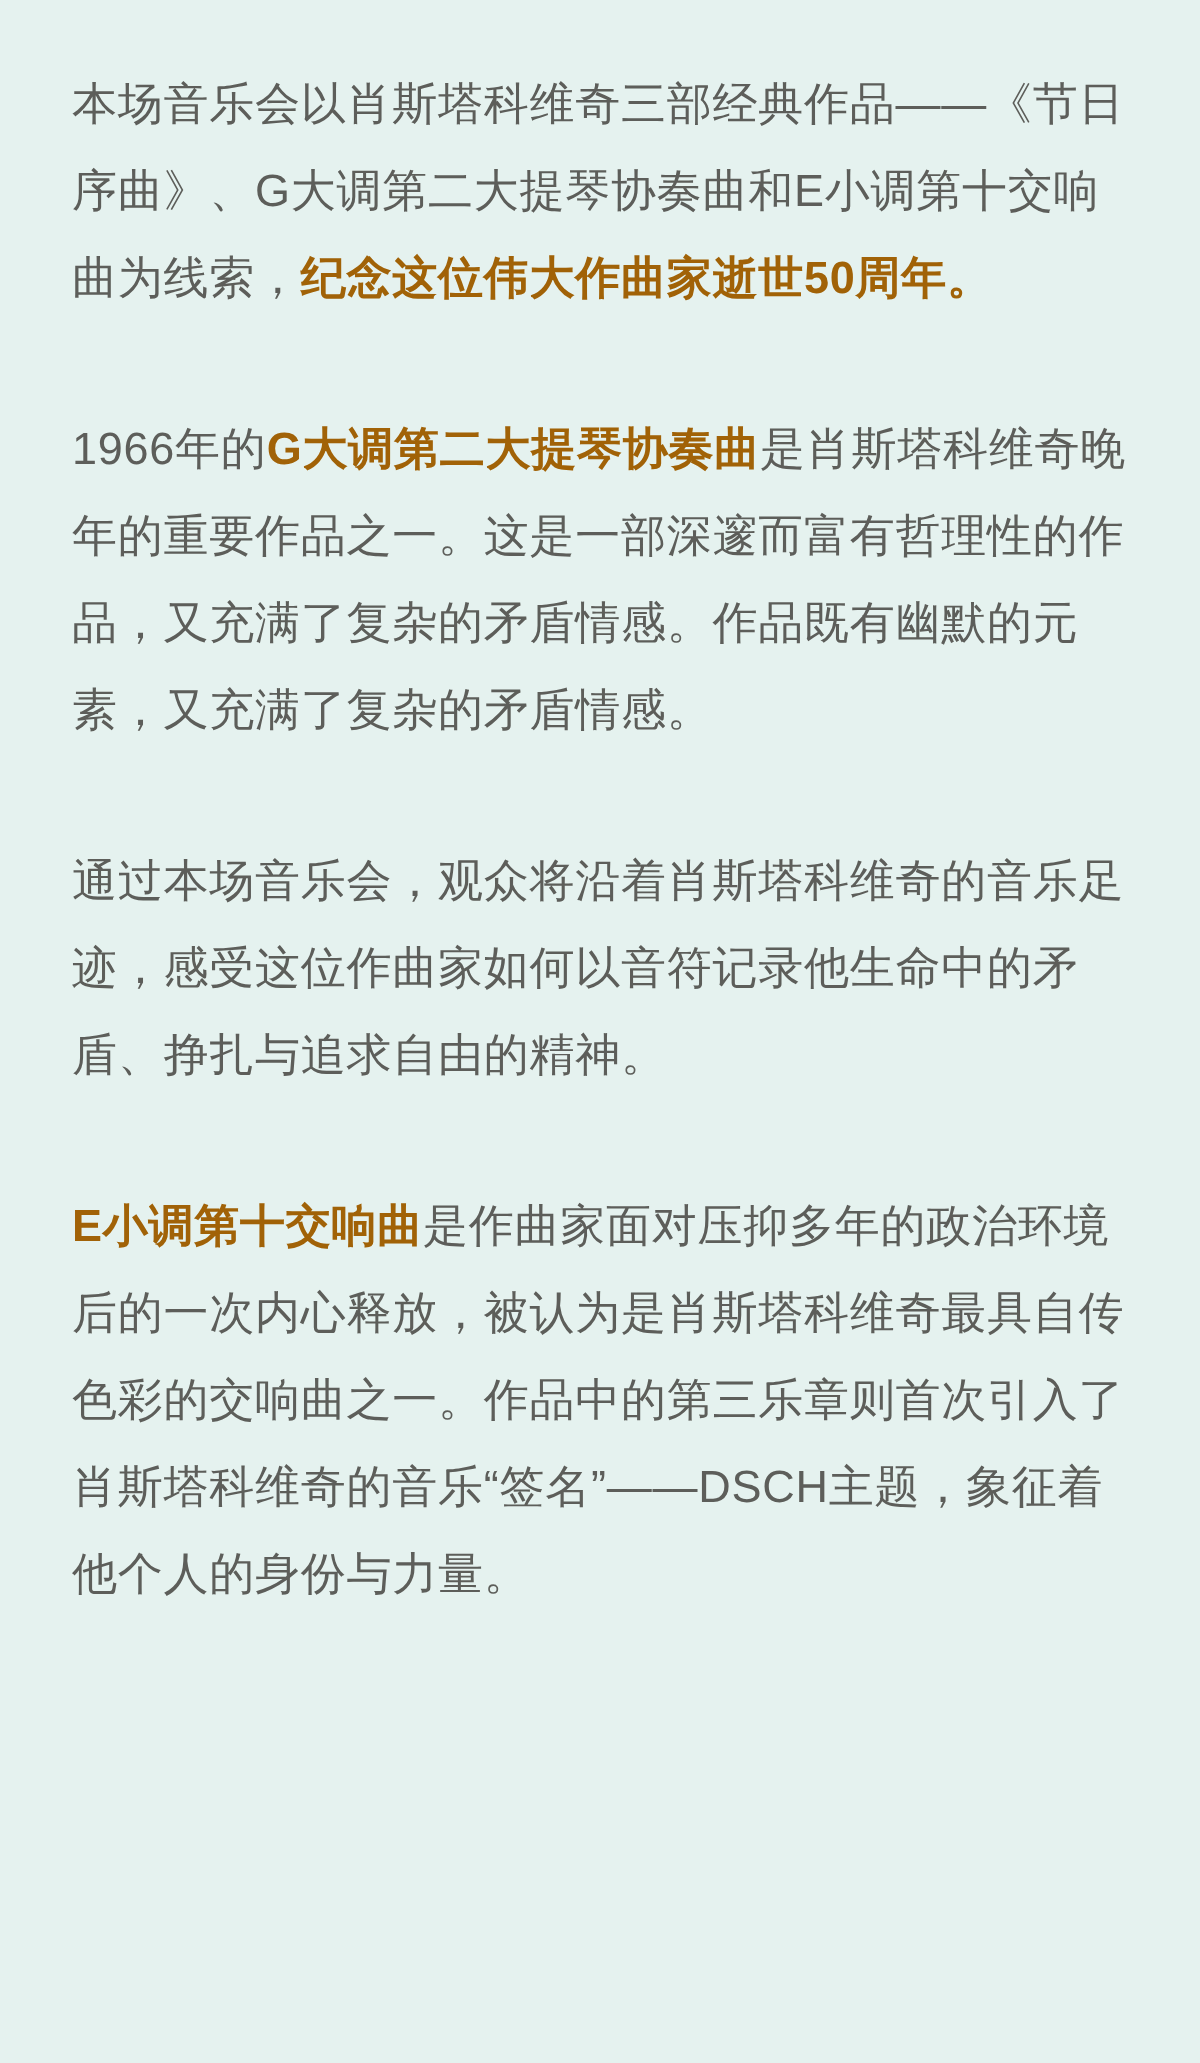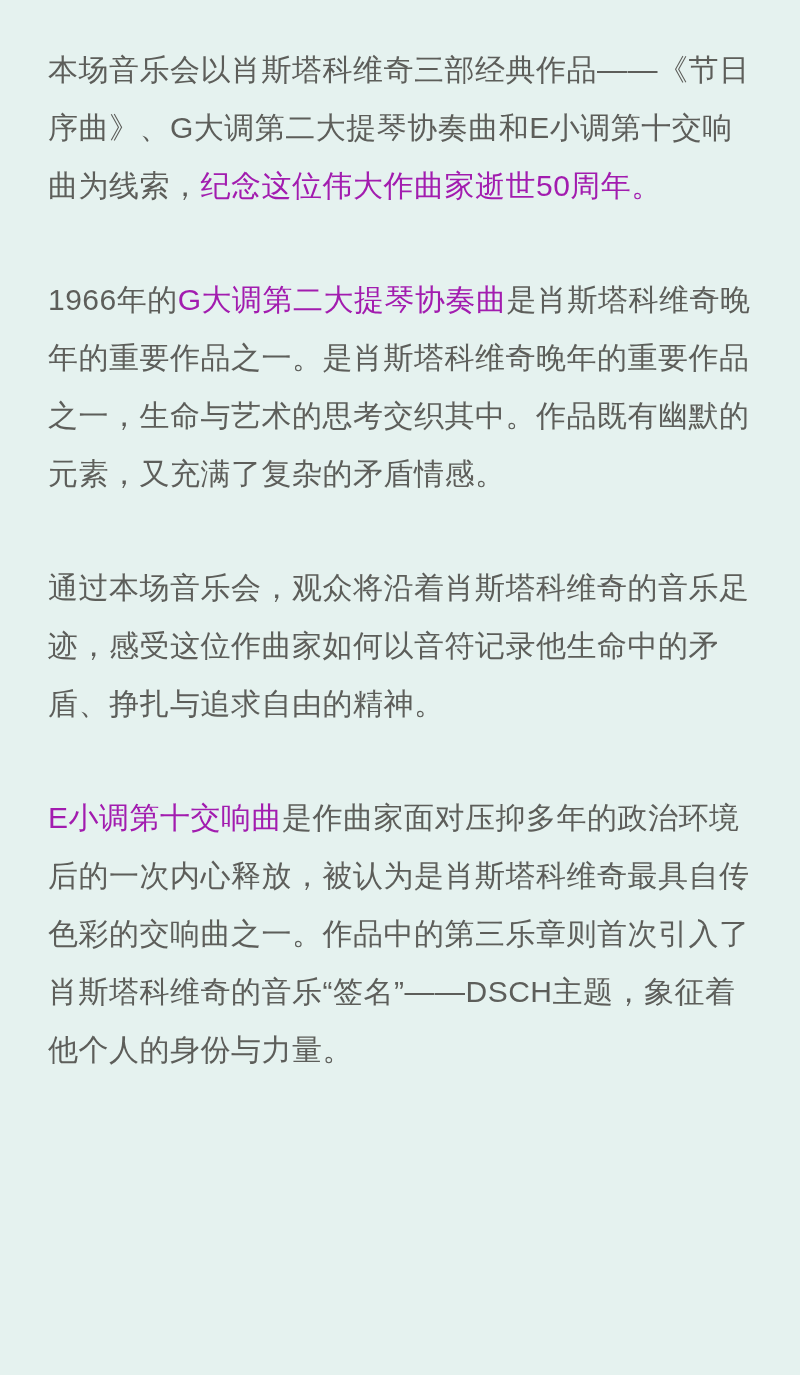--- a/index.html
+++ b/index.html
@@ -27,25 +27,25 @@
     text-align: left;
     word-break: break-all;
   }
   .para:last-child {
     margin-bottom: 0;
   }
   .seg {
     font-weight: 300;
   }
   .seg.bold {
-    font-weight: 400;
-    color: #a21caf;
+    font-weight: 700;
+    color: #a16207;
   }
 </style>
 </head>
 <body>
 
 <div class="article">
     <p class="para"><span class="seg">本场音乐会以肖斯塔科维奇三部经典作品——《节日序曲》、G大调第二大提琴协奏曲和E小调第十交响曲为线索，</span><span class="seg bold">纪念这位伟大作曲家逝世50周年。</span></p>
-    <p class="para"><span class="seg">1966年的</span><span class="seg bold">G大调第二大提琴协奏曲</span><span class="seg">是肖斯塔科维奇晚年的重要作品之一。是肖斯塔科维奇晚年的重要作品之一，生命与艺术的思考交织其中。作品既有幽默的元素，又充满了复杂的矛盾情感。</span></p>
+    <p class="para"><span class="seg">1966年的</span><span class="seg bold">G大调第二大提琴协奏曲</span><span class="seg">是肖斯塔科维奇晚年的重要作品之一。这是一部深邃而富有哲理性的作品，又充满了复杂的矛盾情感。作品既有幽默的元素，又充满了复杂的矛盾情感。</span></p>
     <p class="para"><span class="seg">通过本场音乐会，观众将沿着肖斯塔科维奇的音乐足迹，感受这位作曲家如何以音符记录他生命中的矛盾、挣扎与追求自由的精神。</span></p>
     <p class="para"><span class="seg bold">E小调第十交响曲</span><span class="seg">是作曲家面对压抑多年的政治环境后的一次内心释放，被认为是肖斯塔科维奇最具自传色彩的交响曲之一。作品中的第三乐章则首次引入了肖斯塔科维奇的音乐“签名”——DSCH主题，象征着他个人的身份与力量。</span></p>
   </div>
 
 </body></html>

